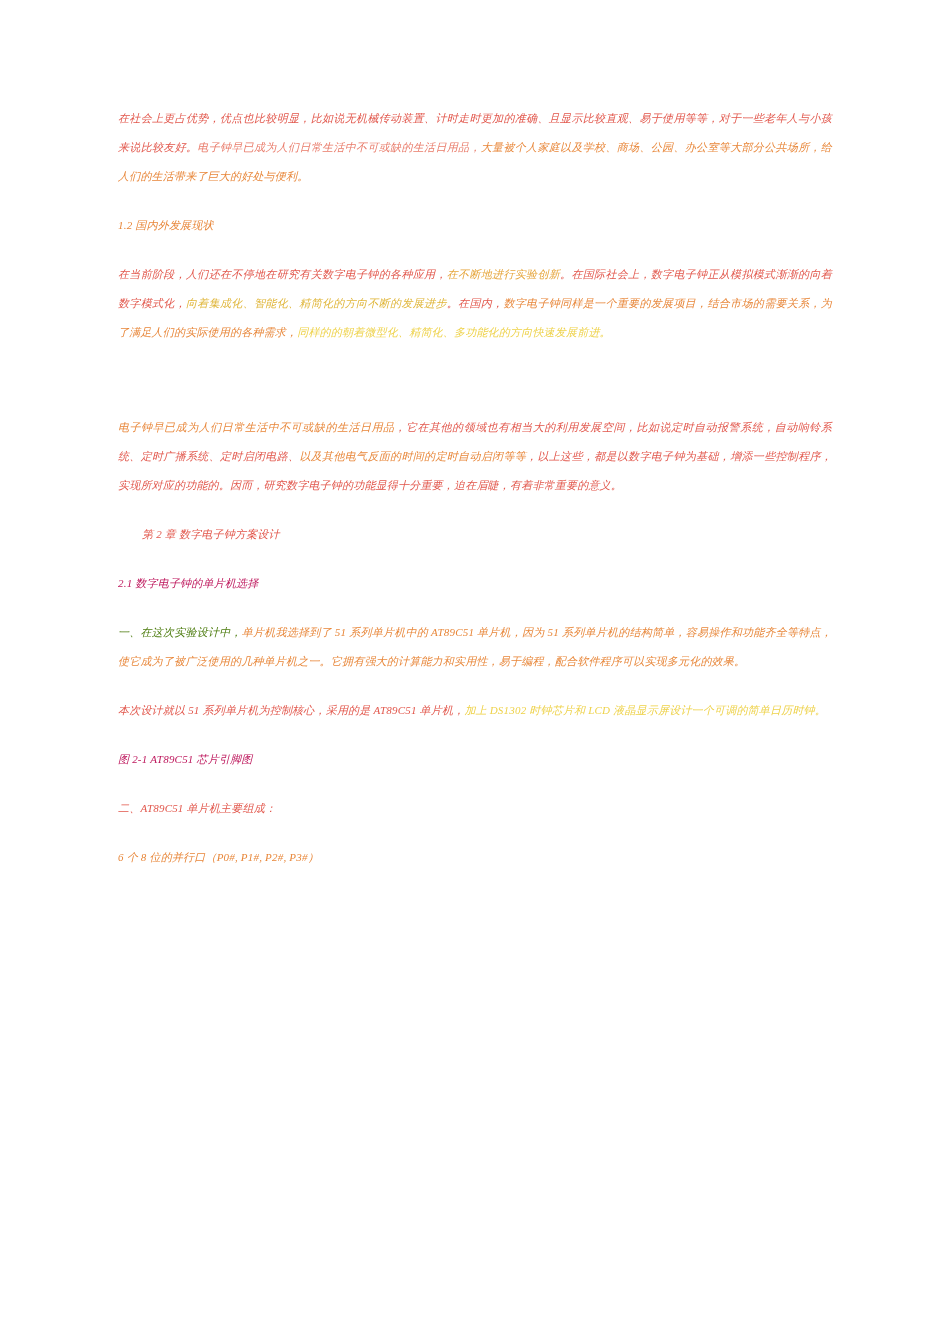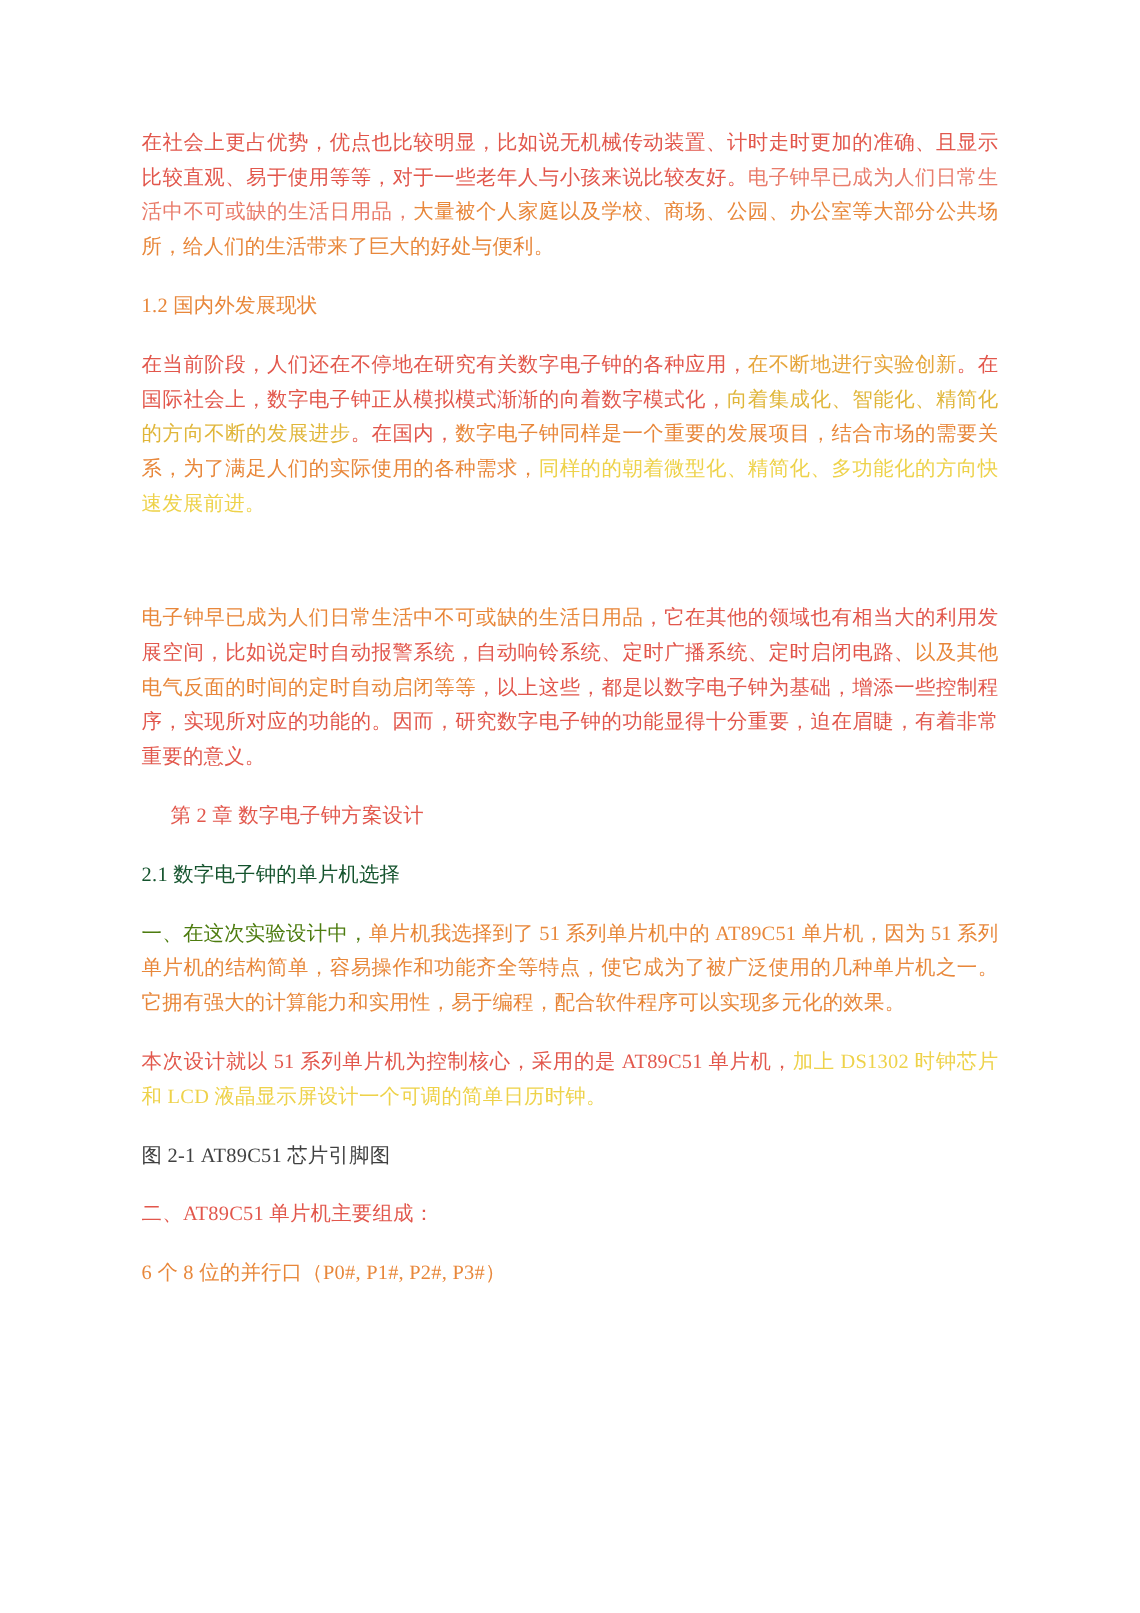--- a/index.html
+++ b/index.html
@@ -19,40 +19,41 @@
     height: 1344px;
     background: #ffffff;
     box-sizing: border-box;
     padding: 104px 118px 0 118px;
   }
   .doc {
     width: 714px;
   }
   p {
     margin: 0 0 20px 0;
-    font-size: 17px;
+    font-size: 11px;
     line-height: 29px;
     text-align: justify;
     letter-spacing: 0.2px;
+    font-style: italic;
   }
   .spacer {
     height: 46px;
   }
 </style>
 </head>
 <body>
 
 <div class="page">
   <div class="doc" id="doc-root">
       <p><span style="color: rgb(226, 87, 76);">在社会上更占优势，优点也比较明显，比如说无机械传动装置、计时走时更加的准确、且显示比较直观、易于使用等等，对于一些老年人与小孩来说比较友好。</span><span style="color: rgb(233, 123, 106);">电子钟早已成为人们日常生活中不可或缺的生活日用品，</span><span style="color: rgb(232, 135, 58);">大量被个人家庭以及学校、商场、公园、办公室等大部分公共场所，给人们的生活带来了巨大的好处与便利。</span></p>
       <p><span style="color: rgb(232, 135, 58);">1.2 国内外发展现状</span></p>
       <p><span style="color: rgb(226, 87, 76);">在当前阶段，人们还在不停地在研究有关数字电子钟的各种应用，</span><span style="color: rgb(230, 166, 60);">在不断地进行实验创新</span><span style="color: rgb(226, 87, 76);">。在国际社会上，数字电子钟正从模拟模式渐渐的向着数字模式化，</span><span style="color: rgb(224, 182, 58);">向着集成化、智能化、精简化的方向不断的发展进步</span><span style="color: rgb(226, 87, 76);">。在国内，</span><span style="color: rgb(232, 135, 58);">数字电子钟同样是一个重要的发展项目，结合市场的需要关系，为了满足人们的实际使用的各种需求，</span><span style="color: rgb(238, 210, 74);">同样的的朝着微型化、精简化、多功能化的方向快速发展前进。</span></p>
       <div class="spacer"></div>
       <p><span style="color: rgb(232, 135, 58);">电子钟早已成为人们日常生活中不可或缺的生活日用品</span><span style="color: rgb(226, 87, 76);">，它在其他的领域也有相当大的利用发展空间，比如说定时自动报警系统，自动响铃系统、定时广播系统、定时启闭电路、</span><span style="color: rgb(232, 135, 58);">以及其他电气反面的时间的定时自动启闭等等</span><span style="color: rgb(226, 87, 76);">，以上这些，都是以数字电子钟为基础，增添一些控制程序，实现所对应的功能的。因而，研究数字电子钟的功能显得十分重要，迫在眉睫，有着非常重要的意义。</span></p>
       <p><span style="color: rgb(226, 87, 76); margin-left: 24px;">第 2 章   数字电子钟方案设计</span></p>
-      <p><span style="color: #14532d;">2.1 数字电子钟的单片机选择</span></p>
+      <p><span style="color: #be185d;">2.1 数字电子钟的单片机选择</span></p>
       <p><span style="color: #4d7c0f;">一、在这次实验设计中，</span><span style="color: rgb(232, 135, 58);">单片机我选择到了 51 系列单片机中的 AT89C51 单片机，因为 51 系列单片机的结构简单，容易操作和功能齐全等特点，使它成为了被广泛使用的几种单片机之一。它拥有强大的计算能力和实用性，易于编程，配合软件程序可以实现多元化的效果。</span></p>
       <p><span style="color: rgb(226, 87, 76);">本次设计就以 51 系列单片机为控制核心，采用的是 AT89C51 单片机，</span><span style="color: rgb(238, 210, 74);">加上 DS1302 时钟芯片和 LCD 液晶显示屏设计一个可调的简单日历时钟。</span></p>
-      <p><span style="color: #404040; margin-top: 12px;">图 2-1  AT89C51 芯片引脚图</span></p>
+      <p><span style="color: #be185d; margin-top: 12px;">图 2-1  AT89C51 芯片引脚图</span></p>
       <p><span style="color: rgb(226, 87, 76);">二、AT89C51 单片机主要组成：</span></p>
       <p><span style="color: rgb(232, 135, 58);">6 个 8 位的并行口（P0#, P1#, P2#, P3#）</span></p>
     </div>
 </div>
 
 </body></html>

